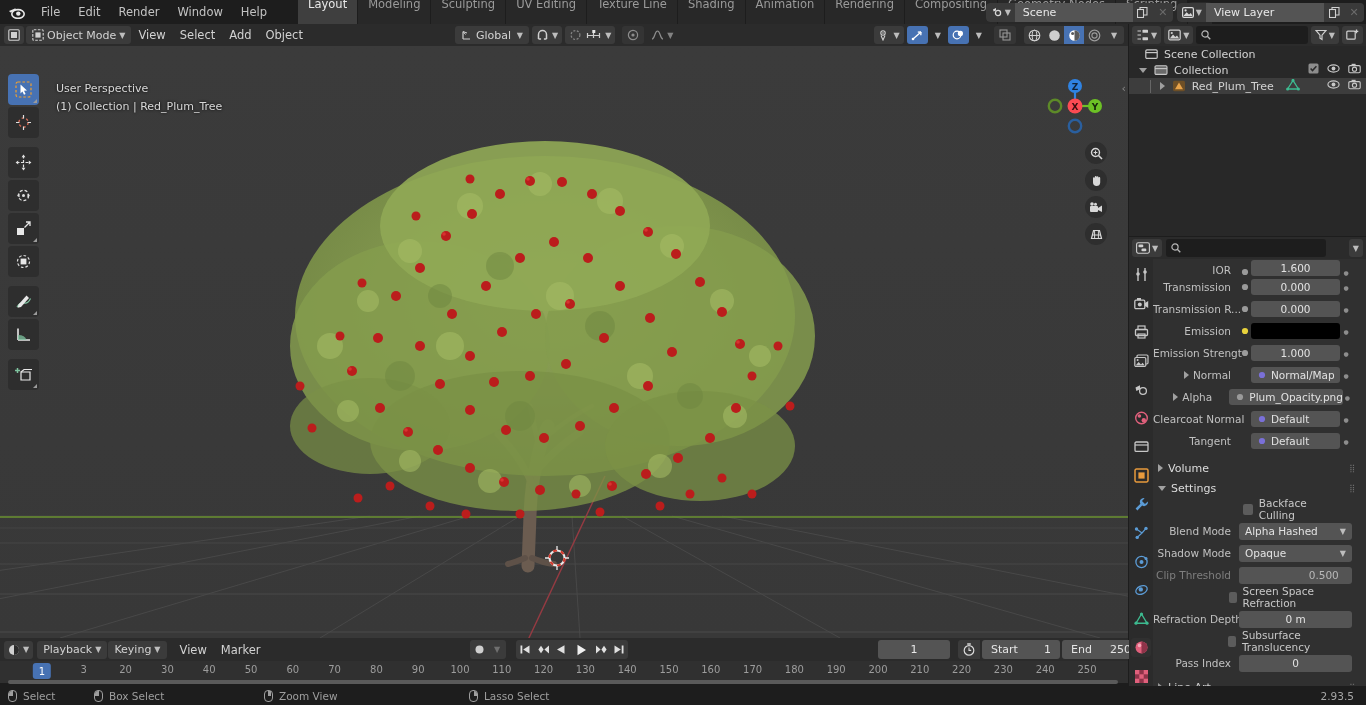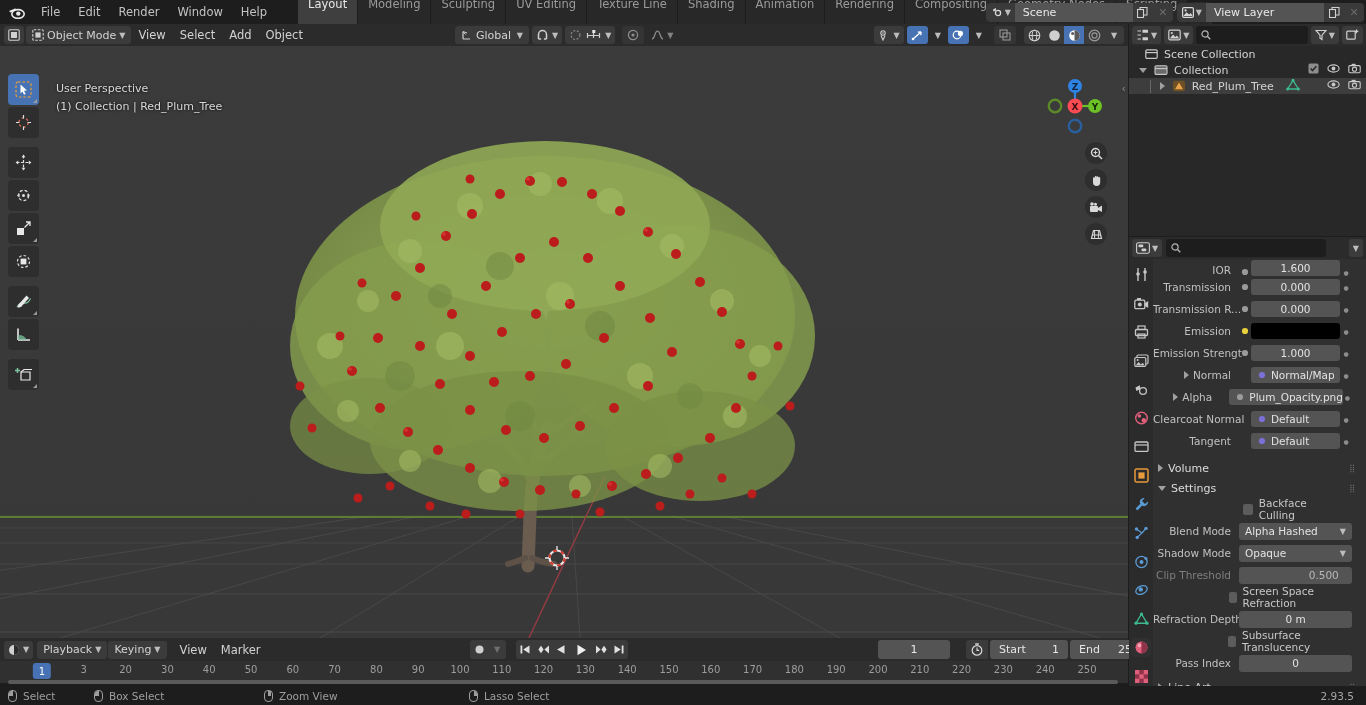--- a/index.html
+++ b/index.html
@@ -792,21 +792,21 @@
           <svg width="12" height="11" viewBox="0 0 12 11">
             <path d="M1.5 1.5 L7.8 5.5 L1.5 9.5 Z" fill="#e0e0e0"></path>
             <rect x="8.7" y="1.5" width="1.8" height="8" fill="#e0e0e0"></rect>
           </svg>
         </div>
     </div>
   </div>
 
   <div style="position:absolute; left:878px; top:640px; display:flex; align-items:center; gap:4px;">
     <div class="frame-field">1</div>
-    <div class="range-grp" style="margin-left:12px;">
+    <div class="range-grp" style="margin-left:4px;">
       <div class="range-ico">
         <svg width="12" height="13" viewBox="0 0 12 13">
             <circle cx="6" cy="7.4" r="4.8" fill="none" stroke="#d8d8d8" stroke-width="1.2"></circle>
             <path d="M6 4.6 V7.4 H8.2" stroke="#d8d8d8" stroke-width="1.1" fill="none"></path>
             <path d="M4.2 1 H7.8" stroke="#d8d8d8" stroke-width="1.3"></path>
           </svg>
       </div>
       <div class="range-fld">
         <span>Start</span>
         <span>1</span>

